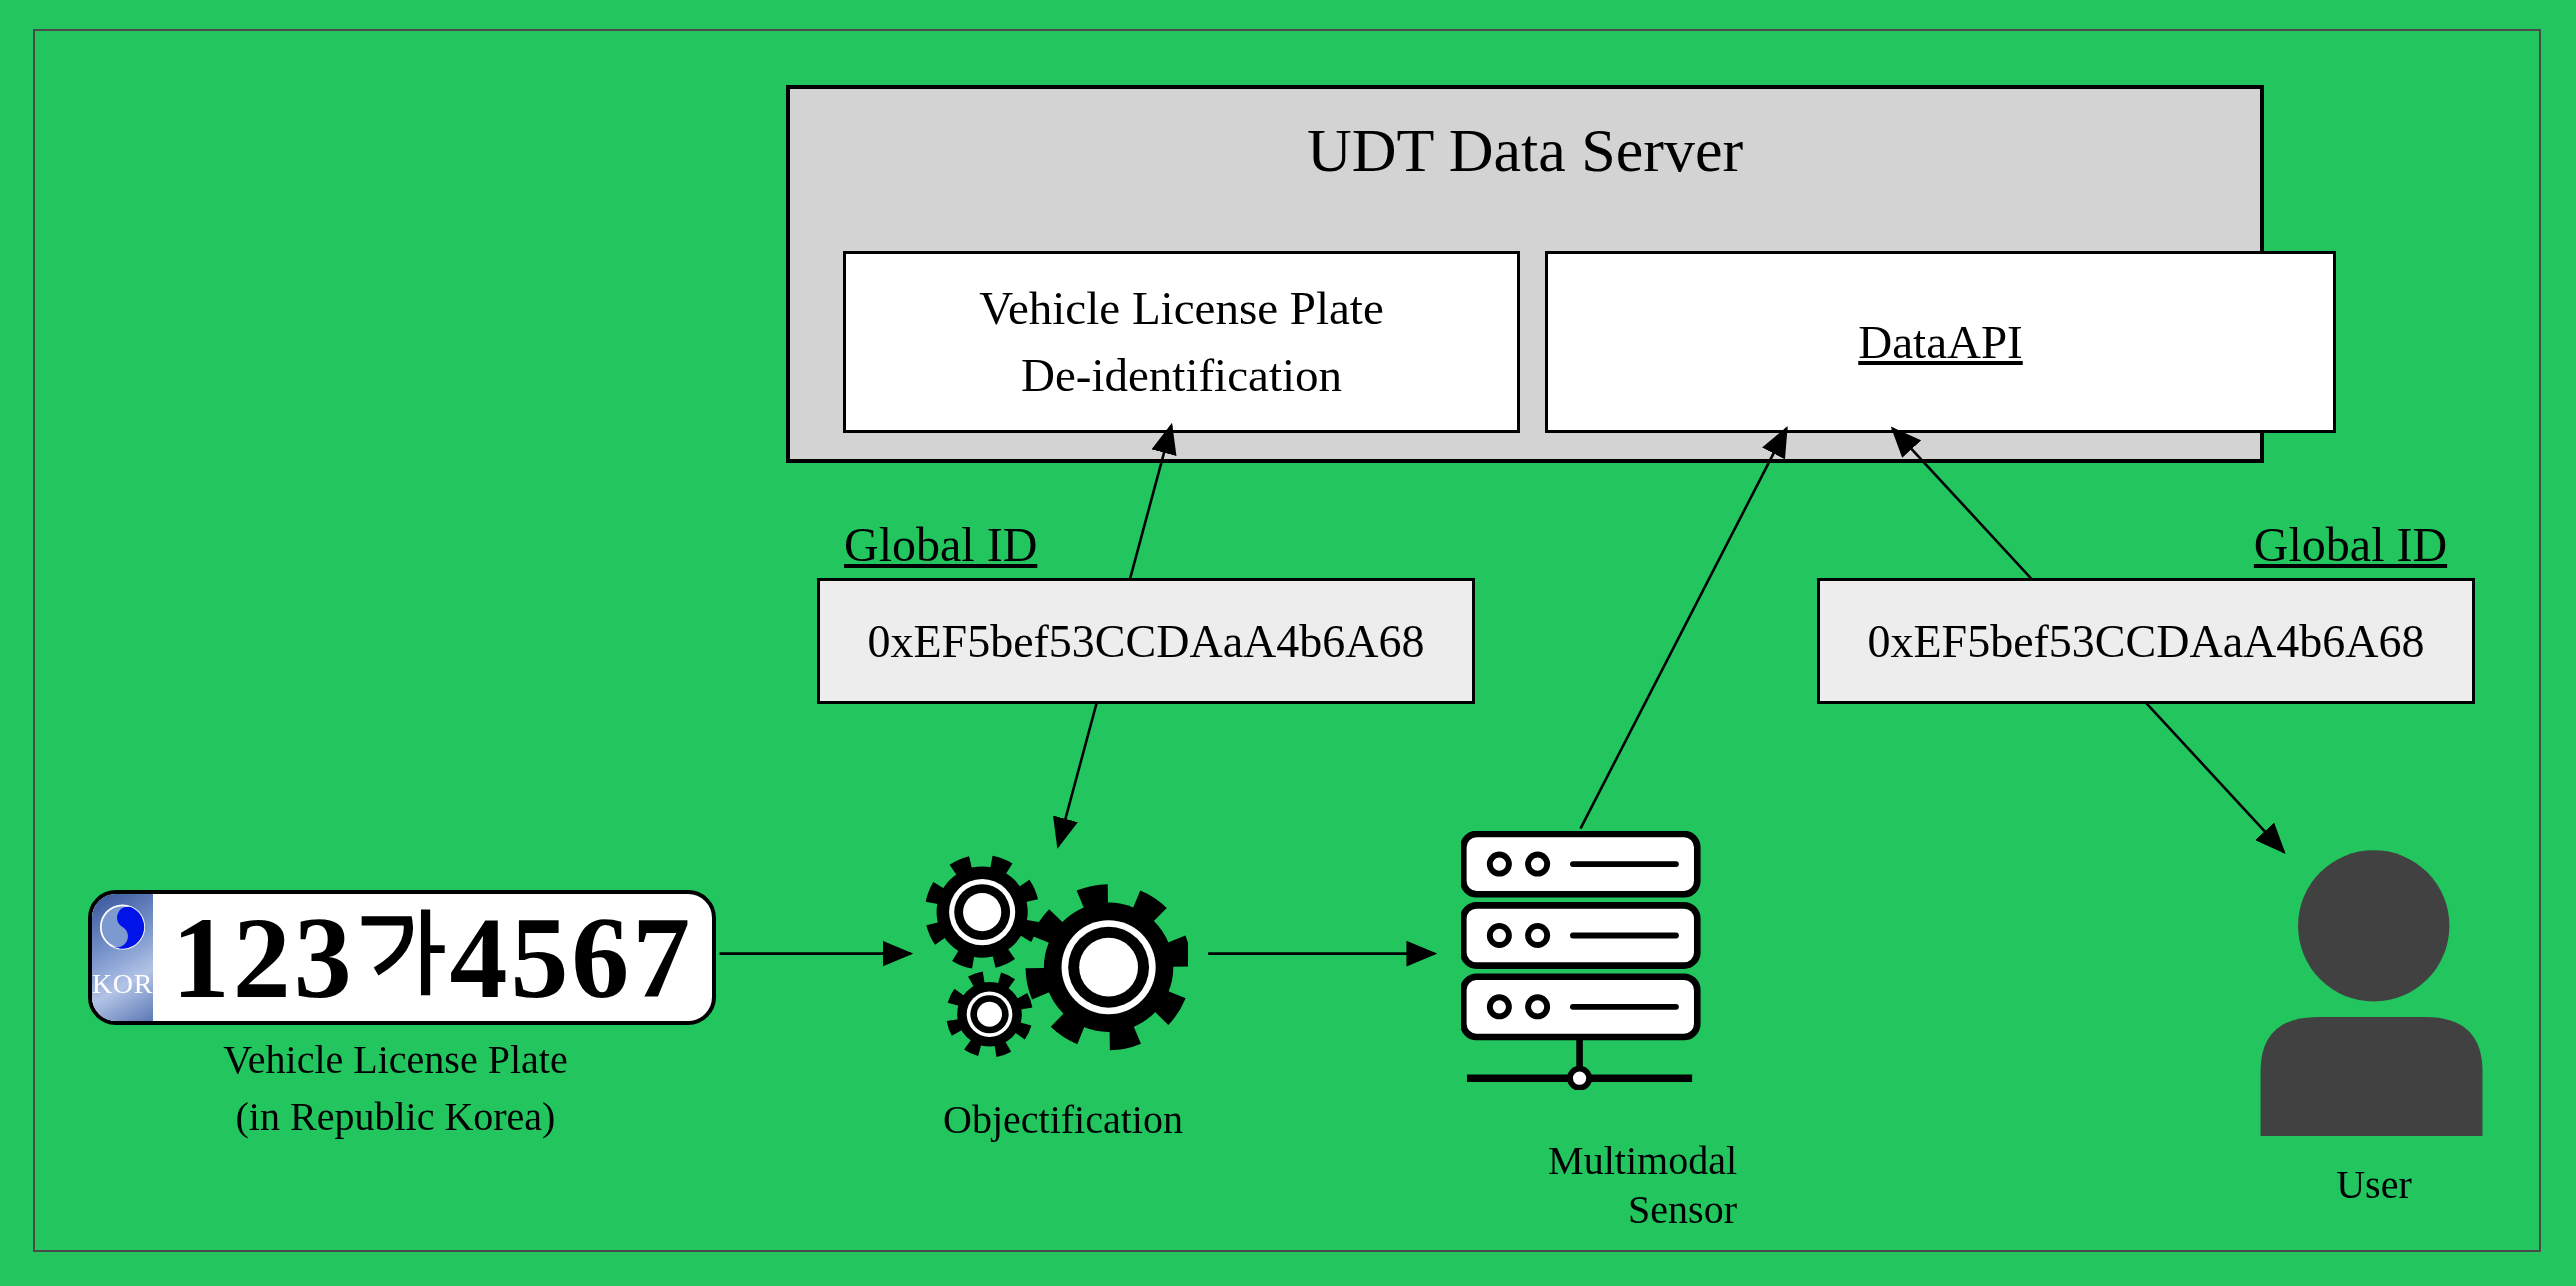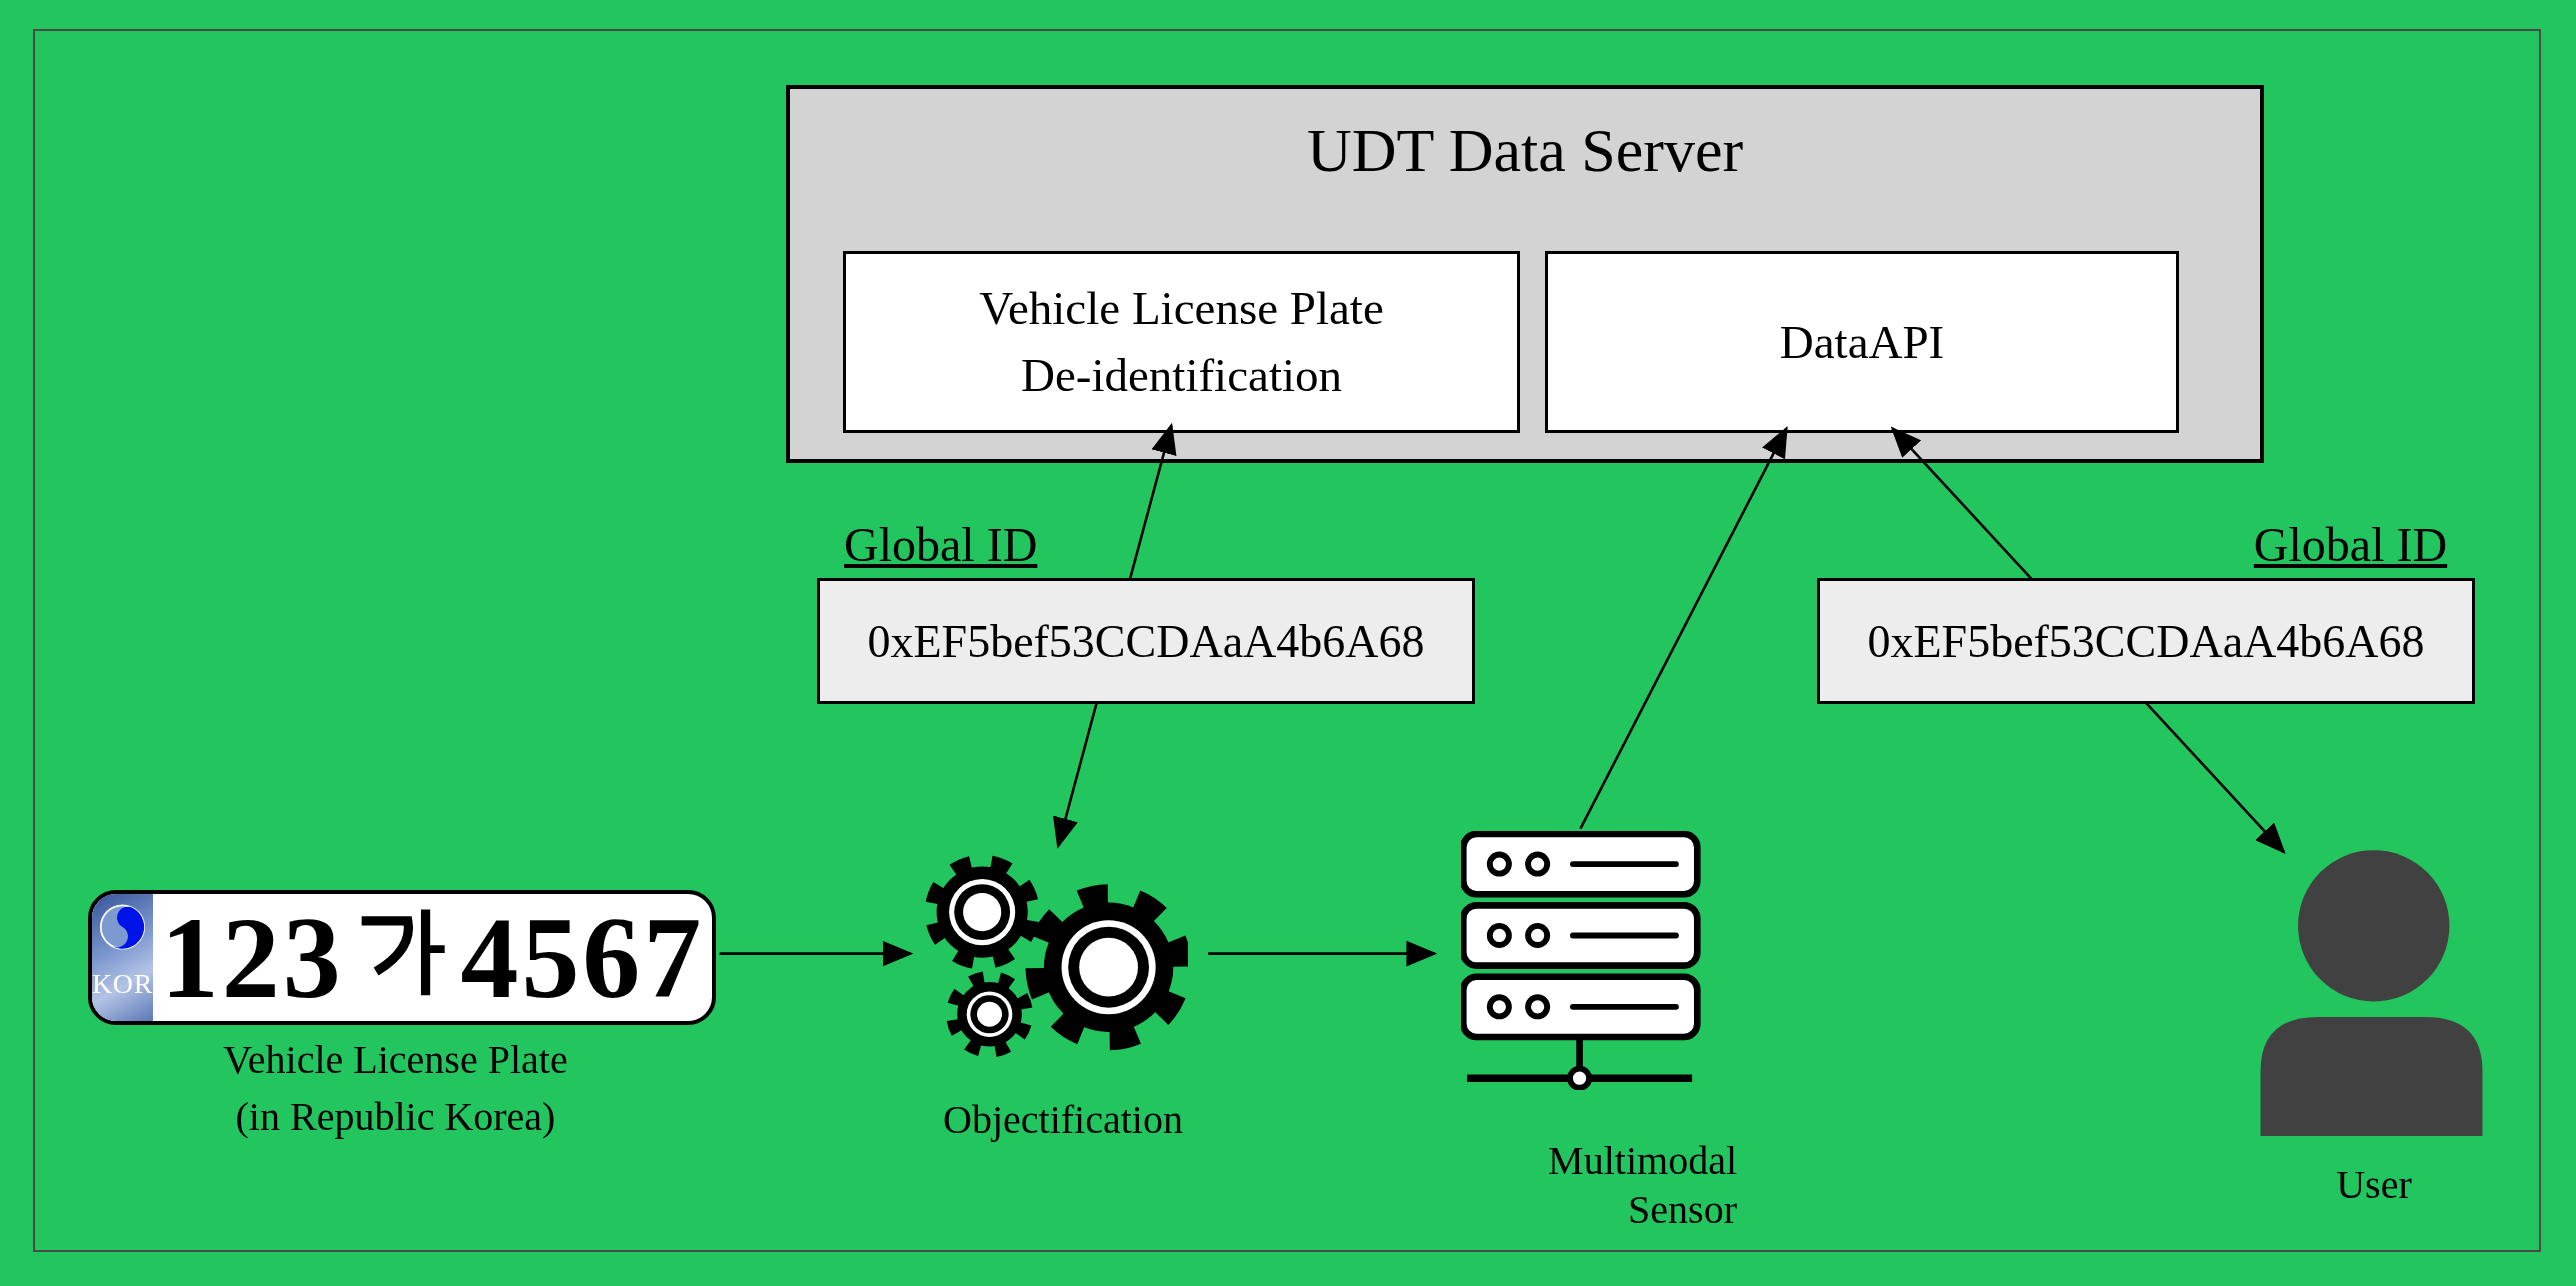--- a/index.html
+++ b/index.html
@@ -32,21 +32,21 @@
     position:absolute;left:0;top:26.5px;width:100%;text-align:center;
     font-size:62px;line-height:1.1;
   }
   .module{
     position:absolute;top:162px;height:182px;box-sizing:border-box;
     background:var(--module-fill);border:3.7px solid var(--ink);
     display:flex;flex-direction:column;align-items:center;justify-content:center;
     font-size:47px;line-height:1.42;text-align:center;
   }
   .module.vlp{left:53px;width:677px;}
-  .module.dataapi{left:755px;width:634px;}
+  .module.dataapi{left:755px;width:791px;text-decoration:underline;}
   
   .connectors{position:absolute;left:0;top:0;width:2576px;height:1287px;z-index:3;}
   .connectors line{stroke:var(--ink);stroke-width:3.5;}
   
   .gid-label{position:absolute;font-size:48px;line-height:1.1;z-index:4;text-decoration:underline;}
   .gid-label.left{left:844px;top:519px;}
   .gid-label.right{left:2243px;top:519px;width:215px;text-align:center;}
   .gid-box{
     position:absolute;top:578px;width:658px;height:126px;box-sizing:border-box;
     background:var(--id-box-fill);border:3.7px solid var(--ink);z-index:4;
@@ -61,21 +61,21 @@
     display:flex;z-index:2;
   }
   .plate-band{
     width:61px;flex:0 0 61px;height:100%;
     background:linear-gradient(150deg,var(--plate-band-blue) 0%,#7b97cc 42%,var(--plate-band-light) 68%,#5b79b5 100%);
     display:flex;flex-direction:column;align-items:center;justify-content:space-between;
     padding-top:7.4px;padding-bottom:23px;box-sizing:border-box;
   }
   .kor{font-size:28px;color:#ffffff;letter-spacing:0.7px;line-height:1;}
   .plate-number{
-    flex:1;display:flex;align-items:center;justify-content:center;gap:15px;
+    flex:1;display:flex;align-items:center;justify-content:center;gap:4px;
     font-size:116px;font-weight:700;line-height:1;letter-spacing:2.9px;
   }
   .hangul{transform:translateY(-4.4px);}
   
   .caption{position:absolute;text-align:center;font-size:40px;z-index:2;}
   .caption .cap-line{display:block;}
   .plate-caption{left:74px;width:643px;top:1032px;line-height:1.42;}
   .obj-caption{left:912px;width:302px;top:1096px;line-height:1.2;}
   .server-caption{left:1435px;width:302px;top:1137px;line-height:1.22;text-align:right;}
   .user-caption{left:2263px;width:222px;top:1161px;line-height:1.2;}

